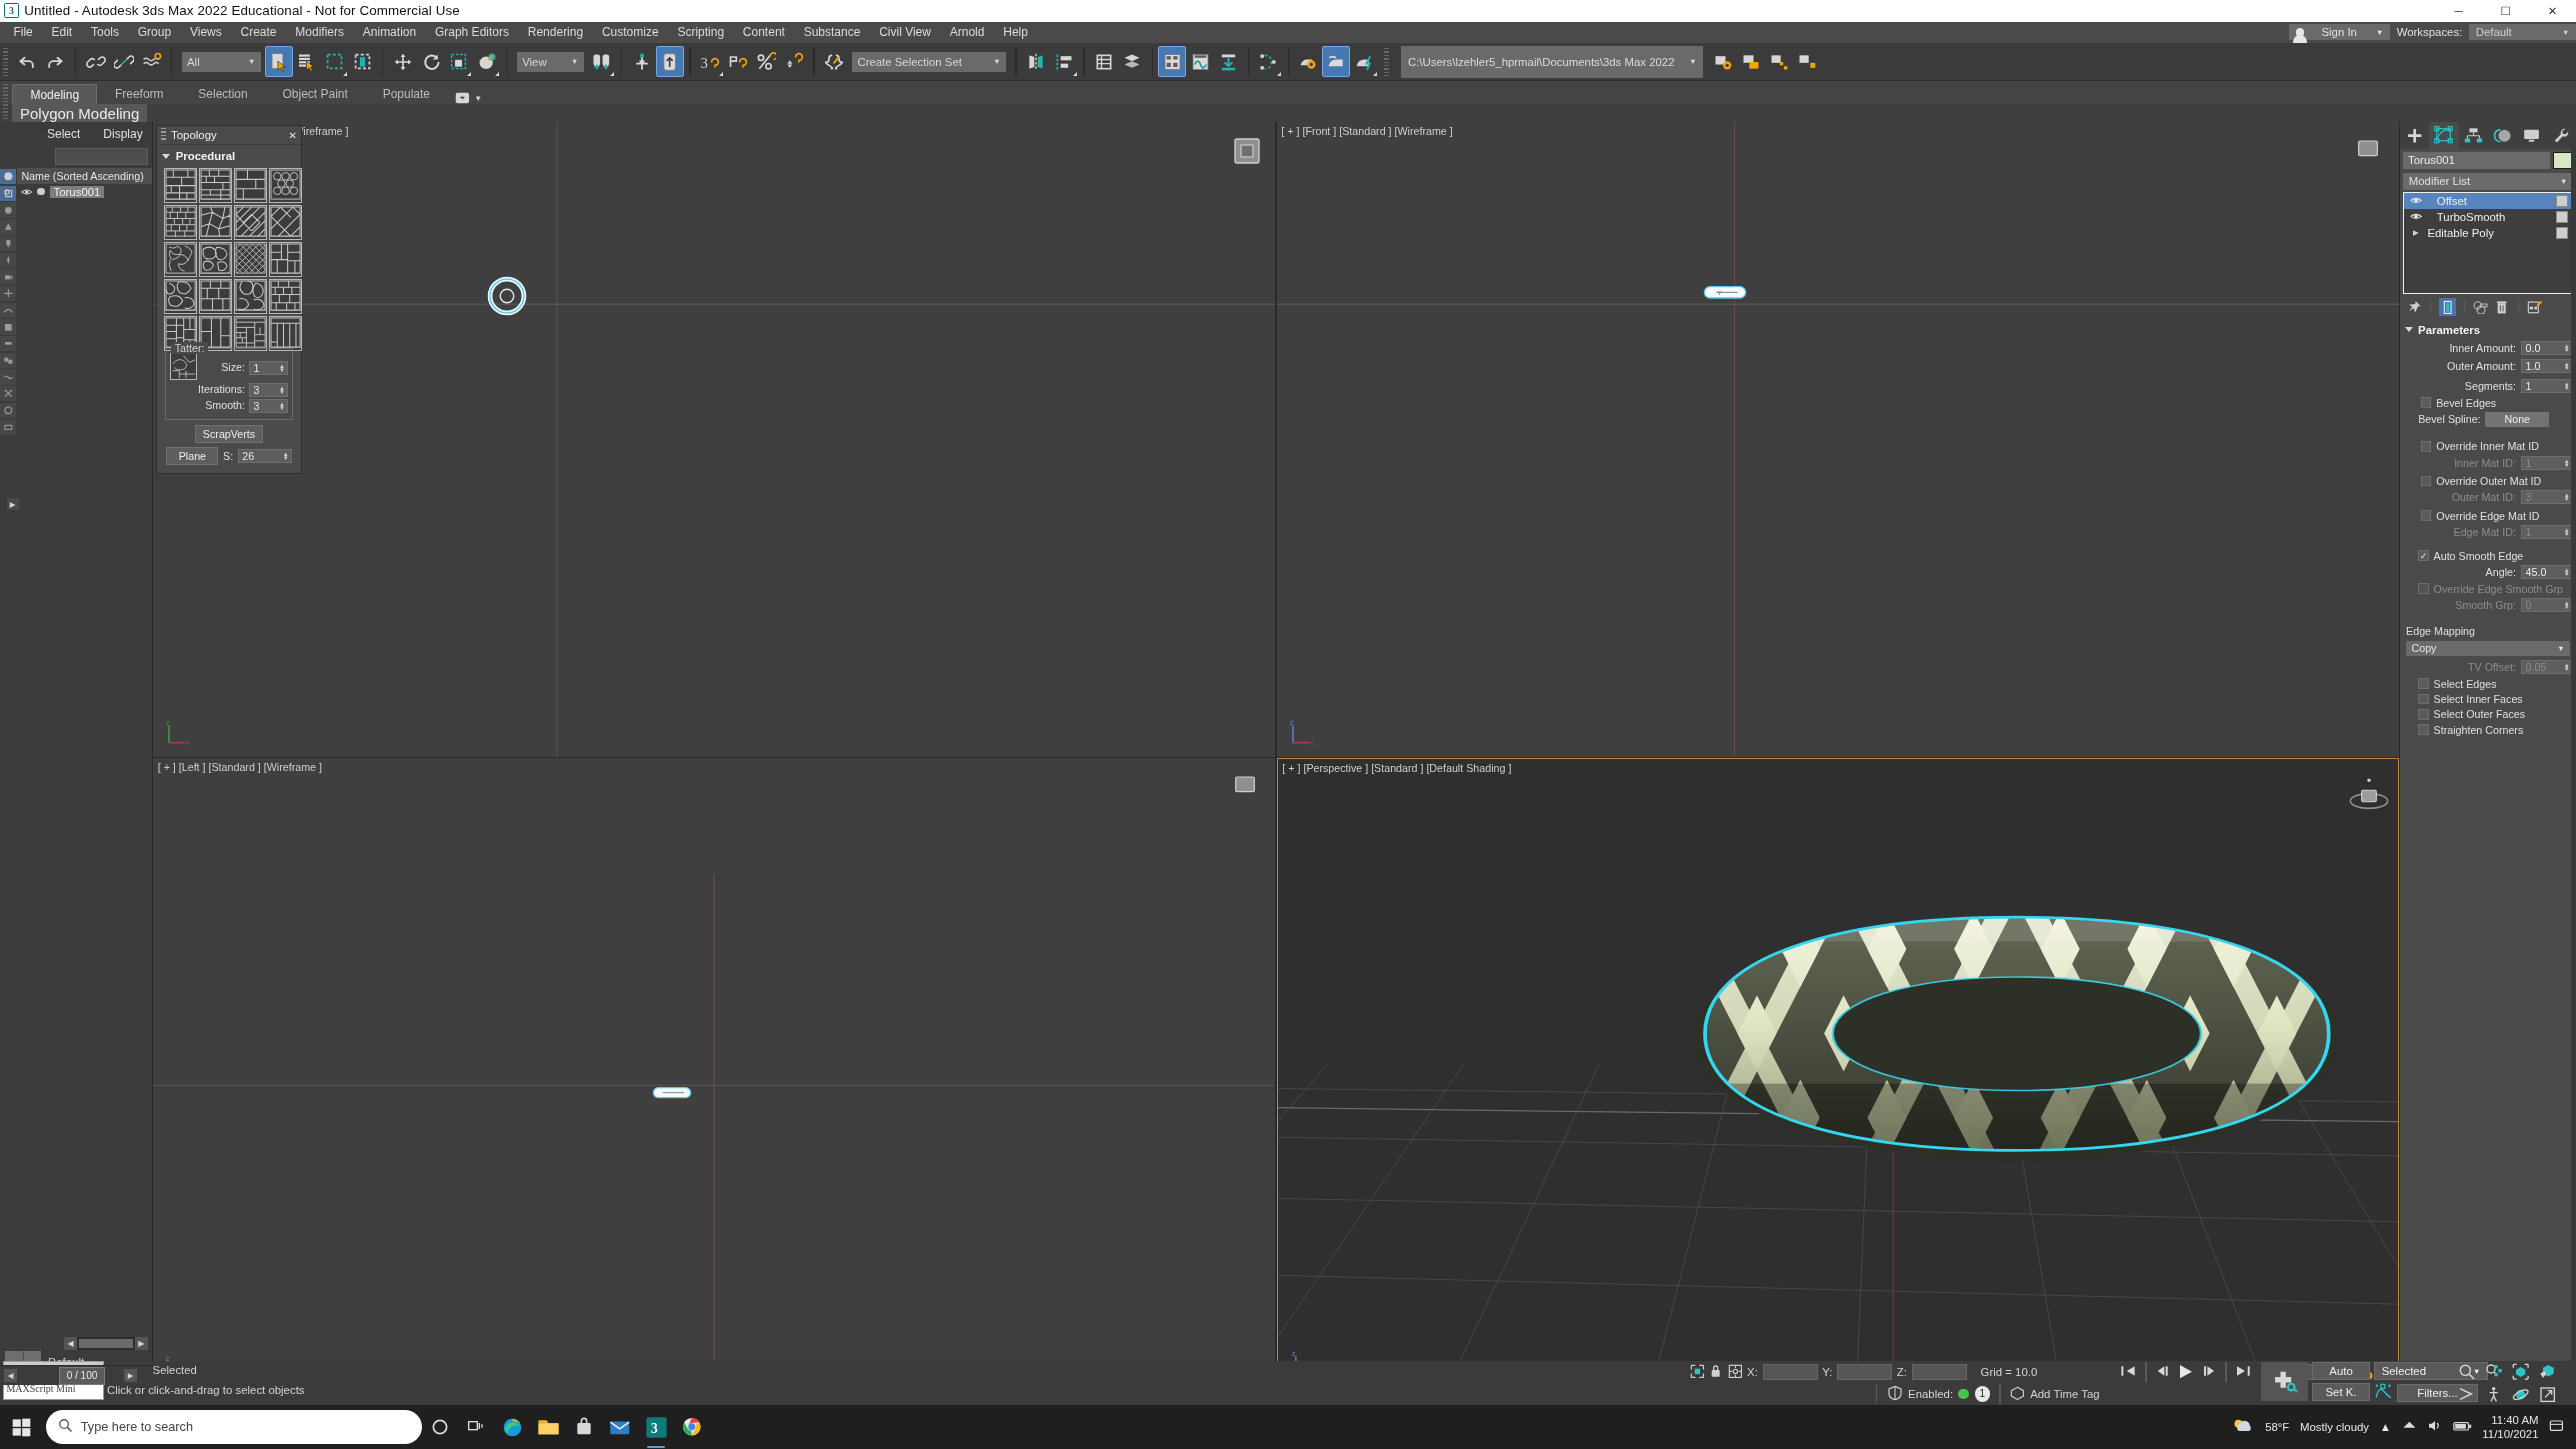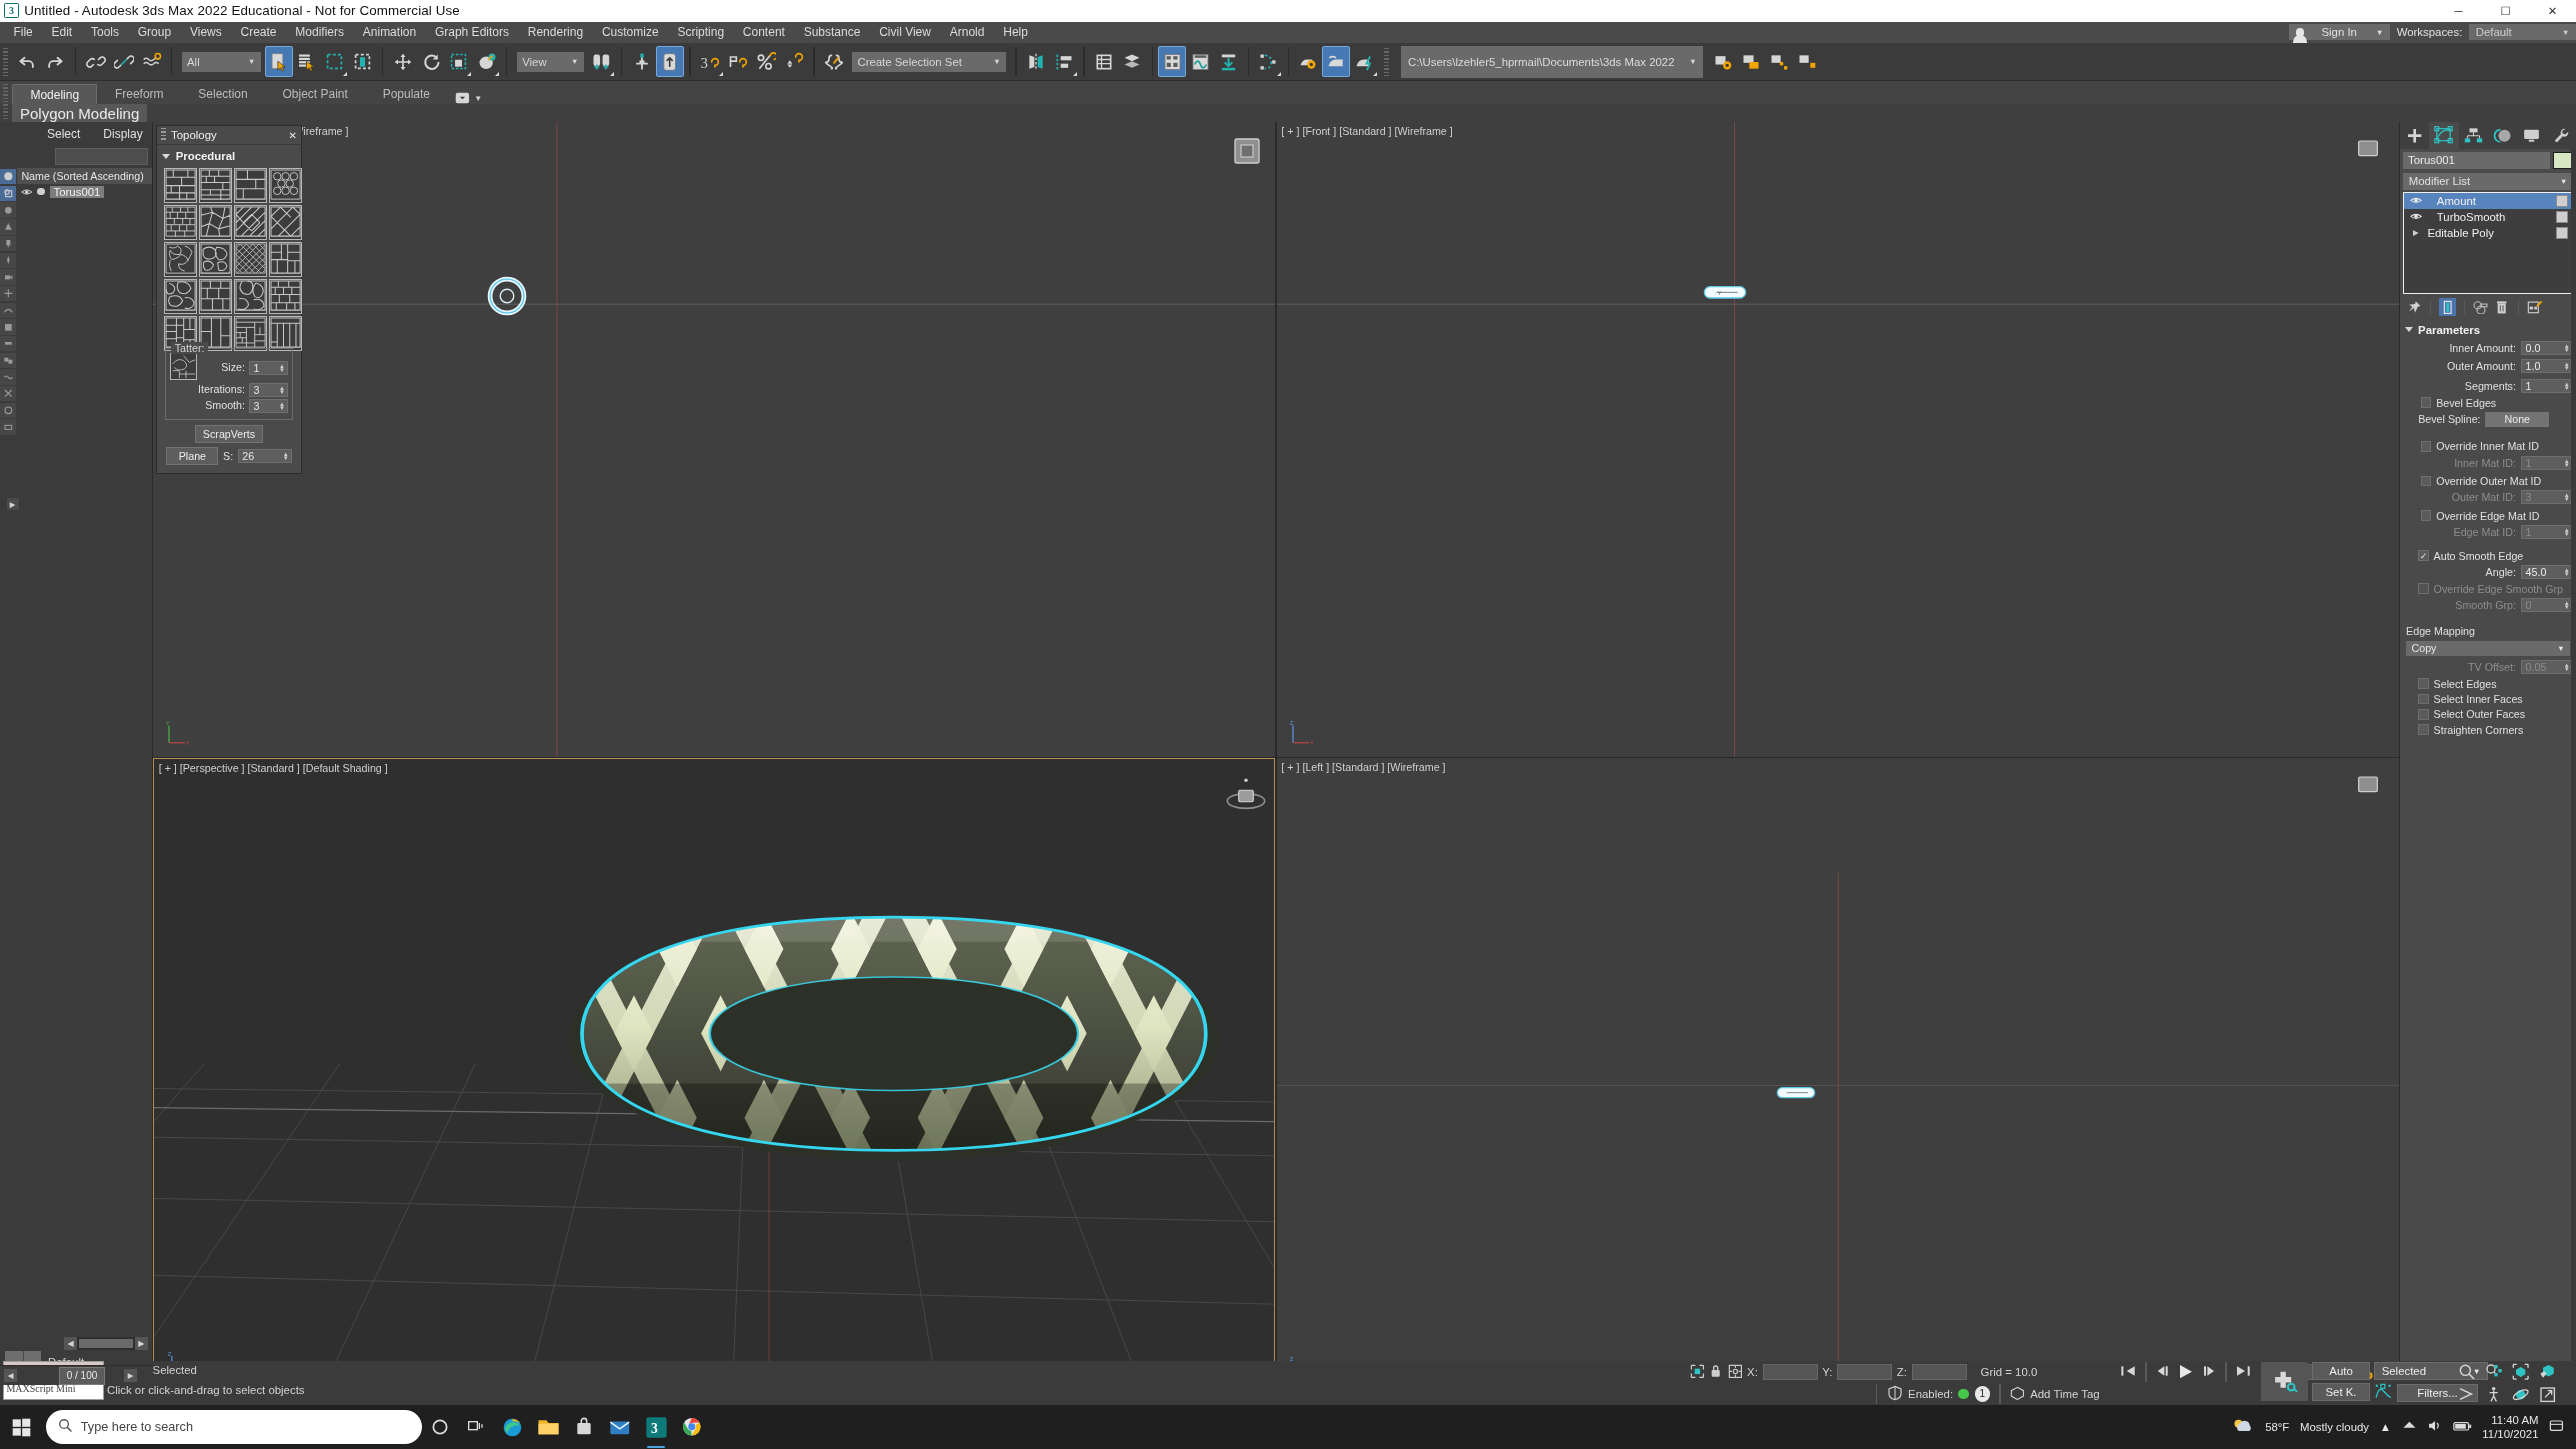--- a/index.html
+++ b/index.html
@@ -980,20 +980,47 @@
         <text x="31" y="37" font-size="9" fill="#b04444" font-family="Liberation Sans,sans-serif">X</text>
       </svg>
     </div>
     <div class="vcube">
       <svg width="32" height="32" viewBox="0 0 48 48">
         <rect x="10" y="12" width="28" height="22" rx="2" fill="#8f8f8f" stroke="#cfcfcf" stroke-width="1.8"></rect>
       </svg>
     </div>
   </div>
 
+  <div class="vp">
+    <div class="vp-label">[ + ] [Left ] [Standard ] [Wireframe ]</div>
+    <svg width="100%" height="100%" viewBox="0 0 1570 830" preserveAspectRatio="none" style="position:absolute;inset:0;">
+      <line x1="0" y1="428" x2="1570" y2="428" stroke="#555" stroke-width="1.3"></line>
+      <line x1="785" y1="150" x2="785" y2="830" stroke="#7a4a4a" stroke-width="1.3"></line>
+    </svg>
+    <div style="position:absolute;left:44.5%;top:51.5%;">
+      <svg width="40" height="16" viewBox="0 0 60 24">
+        <rect x="2" y="4" width="56" height="15" rx="7.5" fill="#f2fbff" stroke="#5ec8e8" stroke-width="2"></rect>
+        <line x1="16" y1="11.5" x2="48" y2="11.5" stroke="#6a6a6a" stroke-width="1.2"></line>
+      </svg>
+    </div>
+    <div style="position:absolute;left:12px;bottom:9.4px;">
+      <svg width="24" height="25.5" viewBox="0 0 36 38">
+        <line x1="6" y1="34" x2="6" y2="8" stroke="#5a8fd8" stroke-width="2"></line>
+        <line x1="6" y1="34" x2="30" y2="34" stroke="#4aa84a" stroke-width="2"></line>
+        <text x="1" y="7" font-size="9" fill="#5a8fd8" font-family="Liberation Sans,sans-serif">Z</text>
+        <text x="31" y="37" font-size="9" fill="#4aa84a" font-family="Liberation Sans,sans-serif">Y</text>
+      </svg>
+    </div>
+    <div class="vcube">
+      <svg width="32" height="32" viewBox="0 0 48 48">
+        <rect x="10" y="12" width="28" height="22" rx="2" fill="#8f8f8f" stroke="#cfcfcf" stroke-width="1.8"></rect>
+      </svg>
+    </div>
+  </div>
+
   <div class="vp persp">
     <div class="vp-label">[ + ] [Perspective ] [Standard ] [Default Shading ]</div>
     <svg width="100%" height="100%" viewBox="0 0 1570 830" preserveAspectRatio="none" style="position:absolute;inset:0;">
       <g stroke="#4b4b4b" stroke-width="1.2" fill="none">
         <path d="M-200 430 L1770 452"></path>
         <path d="M-260 492 L1800 524"></path>
         <path d="M-320 570 L1830 612"></path>
         <path d="M-380 668 L1860 722"></path>
         <path d="M-440 790 L1890 856"></path>
         <path d="M70 400 L-340 840"></path>
@@ -1085,47 +1112,20 @@
       </svg>
     </div>
     <div class="vcube" style="right:14.8px;top:17.4px;">
       <svg width="44" height="44" viewBox="0 0 66 66">
         <ellipse cx="33" cy="36" rx="28" ry="11" fill="none" stroke="#8e8e8e" stroke-width="2.4"></ellipse>
         <rect x="22" y="20" width="22" height="17" rx="2" fill="#9c9c9c" stroke="#d4d4d4" stroke-width="1.6"></rect>
         <circle cx="33" cy="5" r="2.6" fill="#d0d0d0"></circle>
       </svg>
     </div>
   </div>
-
-  <div class="vp">
-    <div class="vp-label">[ + ] [Left ] [Standard ] [Wireframe ]</div>
-    <svg width="100%" height="100%" viewBox="0 0 1570 830" preserveAspectRatio="none" style="position:absolute;inset:0;">
-      <line x1="0" y1="428" x2="1570" y2="428" stroke="#555" stroke-width="1.3"></line>
-      <line x1="785" y1="150" x2="785" y2="830" stroke="#7a4a4a" stroke-width="1.3"></line>
-    </svg>
-    <div style="position:absolute;left:44.5%;top:51.5%;">
-      <svg width="40" height="16" viewBox="0 0 60 24">
-        <rect x="2" y="4" width="56" height="15" rx="7.5" fill="#f2fbff" stroke="#5ec8e8" stroke-width="2"></rect>
-        <line x1="16" y1="11.5" x2="48" y2="11.5" stroke="#6a6a6a" stroke-width="1.2"></line>
-      </svg>
-    </div>
-    <div style="position:absolute;left:12px;bottom:9.4px;">
-      <svg width="24" height="25.5" viewBox="0 0 36 38">
-        <line x1="6" y1="34" x2="6" y2="8" stroke="#5a8fd8" stroke-width="2"></line>
-        <line x1="6" y1="34" x2="30" y2="34" stroke="#4aa84a" stroke-width="2"></line>
-        <text x="1" y="7" font-size="9" fill="#5a8fd8" font-family="Liberation Sans,sans-serif">Z</text>
-        <text x="31" y="37" font-size="9" fill="#4aa84a" font-family="Liberation Sans,sans-serif">Y</text>
-      </svg>
-    </div>
-    <div class="vcube">
-      <svg width="32" height="32" viewBox="0 0 48 48">
-        <rect x="10" y="12" width="28" height="22" rx="2" fill="#8f8f8f" stroke="#cfcfcf" stroke-width="1.8"></rect>
-      </svg>
-    </div>
-  </div>
 </div>
 
 <div id="cmd-panel">
   <div id="cmd-tabs">
     <div class="ctab">
       <svg width="17.4" height="17.4" viewBox="0 0 26 26">
           <path d="M13 3 V23 M3 13 H23" stroke="#d6d6d6" stroke-width="4"></path>
         </svg>
     </div>
     <div class="ctab sel">
@@ -1177,21 +1177,21 @@
   </div>
 
   <div id="mod-stack">
     <div class="mrow sel">
       <span class="eye">
         <svg width="12" height="8.7" viewBox="0 0 18 13">
             <path d="M1 6.5 q8-6 16 0 q-8 6 -16 0" fill="none" stroke="#e8e8e8" stroke-width="1.6"></path>
             <circle cx="9" cy="6.5" r="2.6" fill="#e8e8e8"></circle>
           </svg>
       </span>
-      <span class="mname">Amount</span>
+      <span class="mname">Offset</span>
       <span class="mbox"></span>
     </div>
     <div class="mrow">
       <span class="eye">
         <svg width="12" height="8.7" viewBox="0 0 18 13">
             <path d="M1 6.5 q8-6 16 0 q-8 6 -16 0" fill="none" stroke="#e8e8e8" stroke-width="1.6"></path>
             <circle cx="9" cy="6.5" r="2.6" fill="#e8e8e8"></circle>
           </svg>
       </span>
       <span class="mname">TurboSmooth</span>

